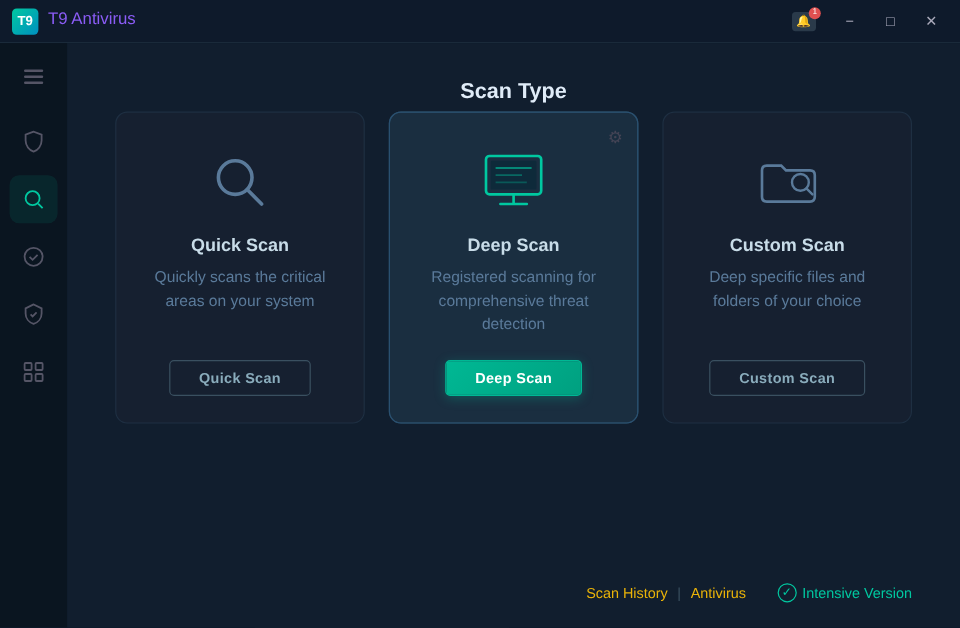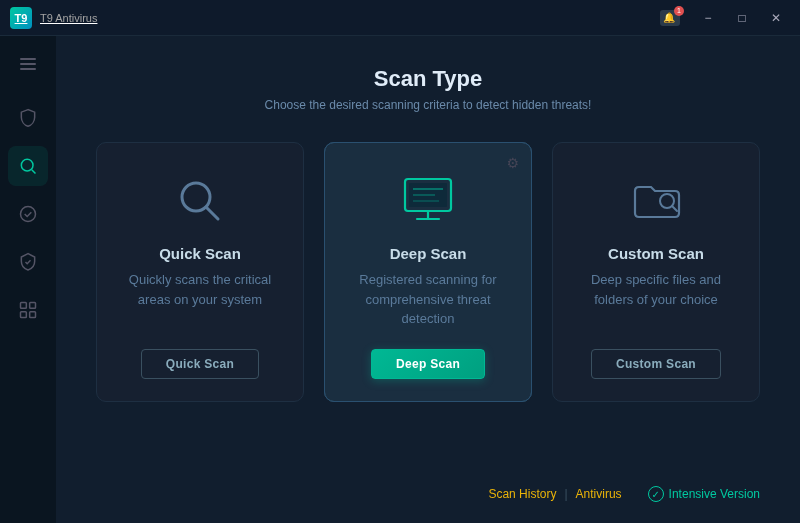--- a/index.html
+++ b/index.html
@@ -17,39 +17,38 @@
       height: 36px;
       background: #0e1a2b;
       display: flex;
       align-items: center;
       justify-content: space-between;
       padding: 0 10px;
       border-bottom: 1px solid #1a2a3a;
     }
     .titlebar-left {
       display: flex;
-      align-items: center;
+      align-items: flex-start;
       gap: 8px;
-      text-decoration: underline;
     }
     .titlebar-logo {
       width: 22px;
       height: 22px;
       background: linear-gradient(135deg, #00c8a0, #0090c0);
       border-radius: 4px;
       display: flex;
       align-items: center;
       justify-content: center;
       font-size: 11px;
       font-weight: bold;
       color: #fff;
     }
     .titlebar-title {
-      font-size: 11px;
-      color: #a3a3a3;
+      font-size: 14px;
+      color: #8b5cf6;
     }
     .titlebar-controls {
       display: flex;
       align-items: center;
       gap: 6px;
     }
     .titlebar-icon-badge {
       position: relative;
       margin-right: 8px;
     }
@@ -140,21 +139,21 @@
       flex: 1;
       background: #111e2e;
       display: flex;
       flex-direction: column;
       align-items: center;
       padding: 30px 40px 20px;
       position: relative;
     }
 
     .page-title {
-      font-size: 22px;
+      font-size: 18px;
       font-weight: 600;
       color: #e0ecf8;
       margin-bottom: 6px;
     }
     .page-subtitle {
       font-size: 12px;
       color: #6a8aaa;
       margin-bottom: 30px;
     }
 
@@ -349,21 +348,20 @@
         <rect x="14" y="3" width="7" height="7" rx="1"></rect>
         <rect x="3" y="14" width="7" height="7" rx="1"></rect>
         <rect x="14" y="14" width="7" height="7" rx="1"></rect>
       </svg>
     </div>
   </div>
 
   <div class="content">
 
     <h1 class="page-title">Scan Type</h1>
-    <p class="page-subtitle">Choose the desired scanning criteria to detect hidden threats!</p>
 
     <div class="scan-cards">
 
       <div class="scan-card">
         <div class="card-icon">
           <svg width="52" height="52" viewBox="0 0 52 52" fill="none">
             <circle cx="22" cy="22" r="14" stroke="#5a7a9a" stroke-width="3" fill="none"></circle>
             <line x1="32" y1="32" x2="44" y2="44" stroke="#5a7a9a" stroke-width="3" stroke-linecap="round"></line>
           </svg>
         </div>

